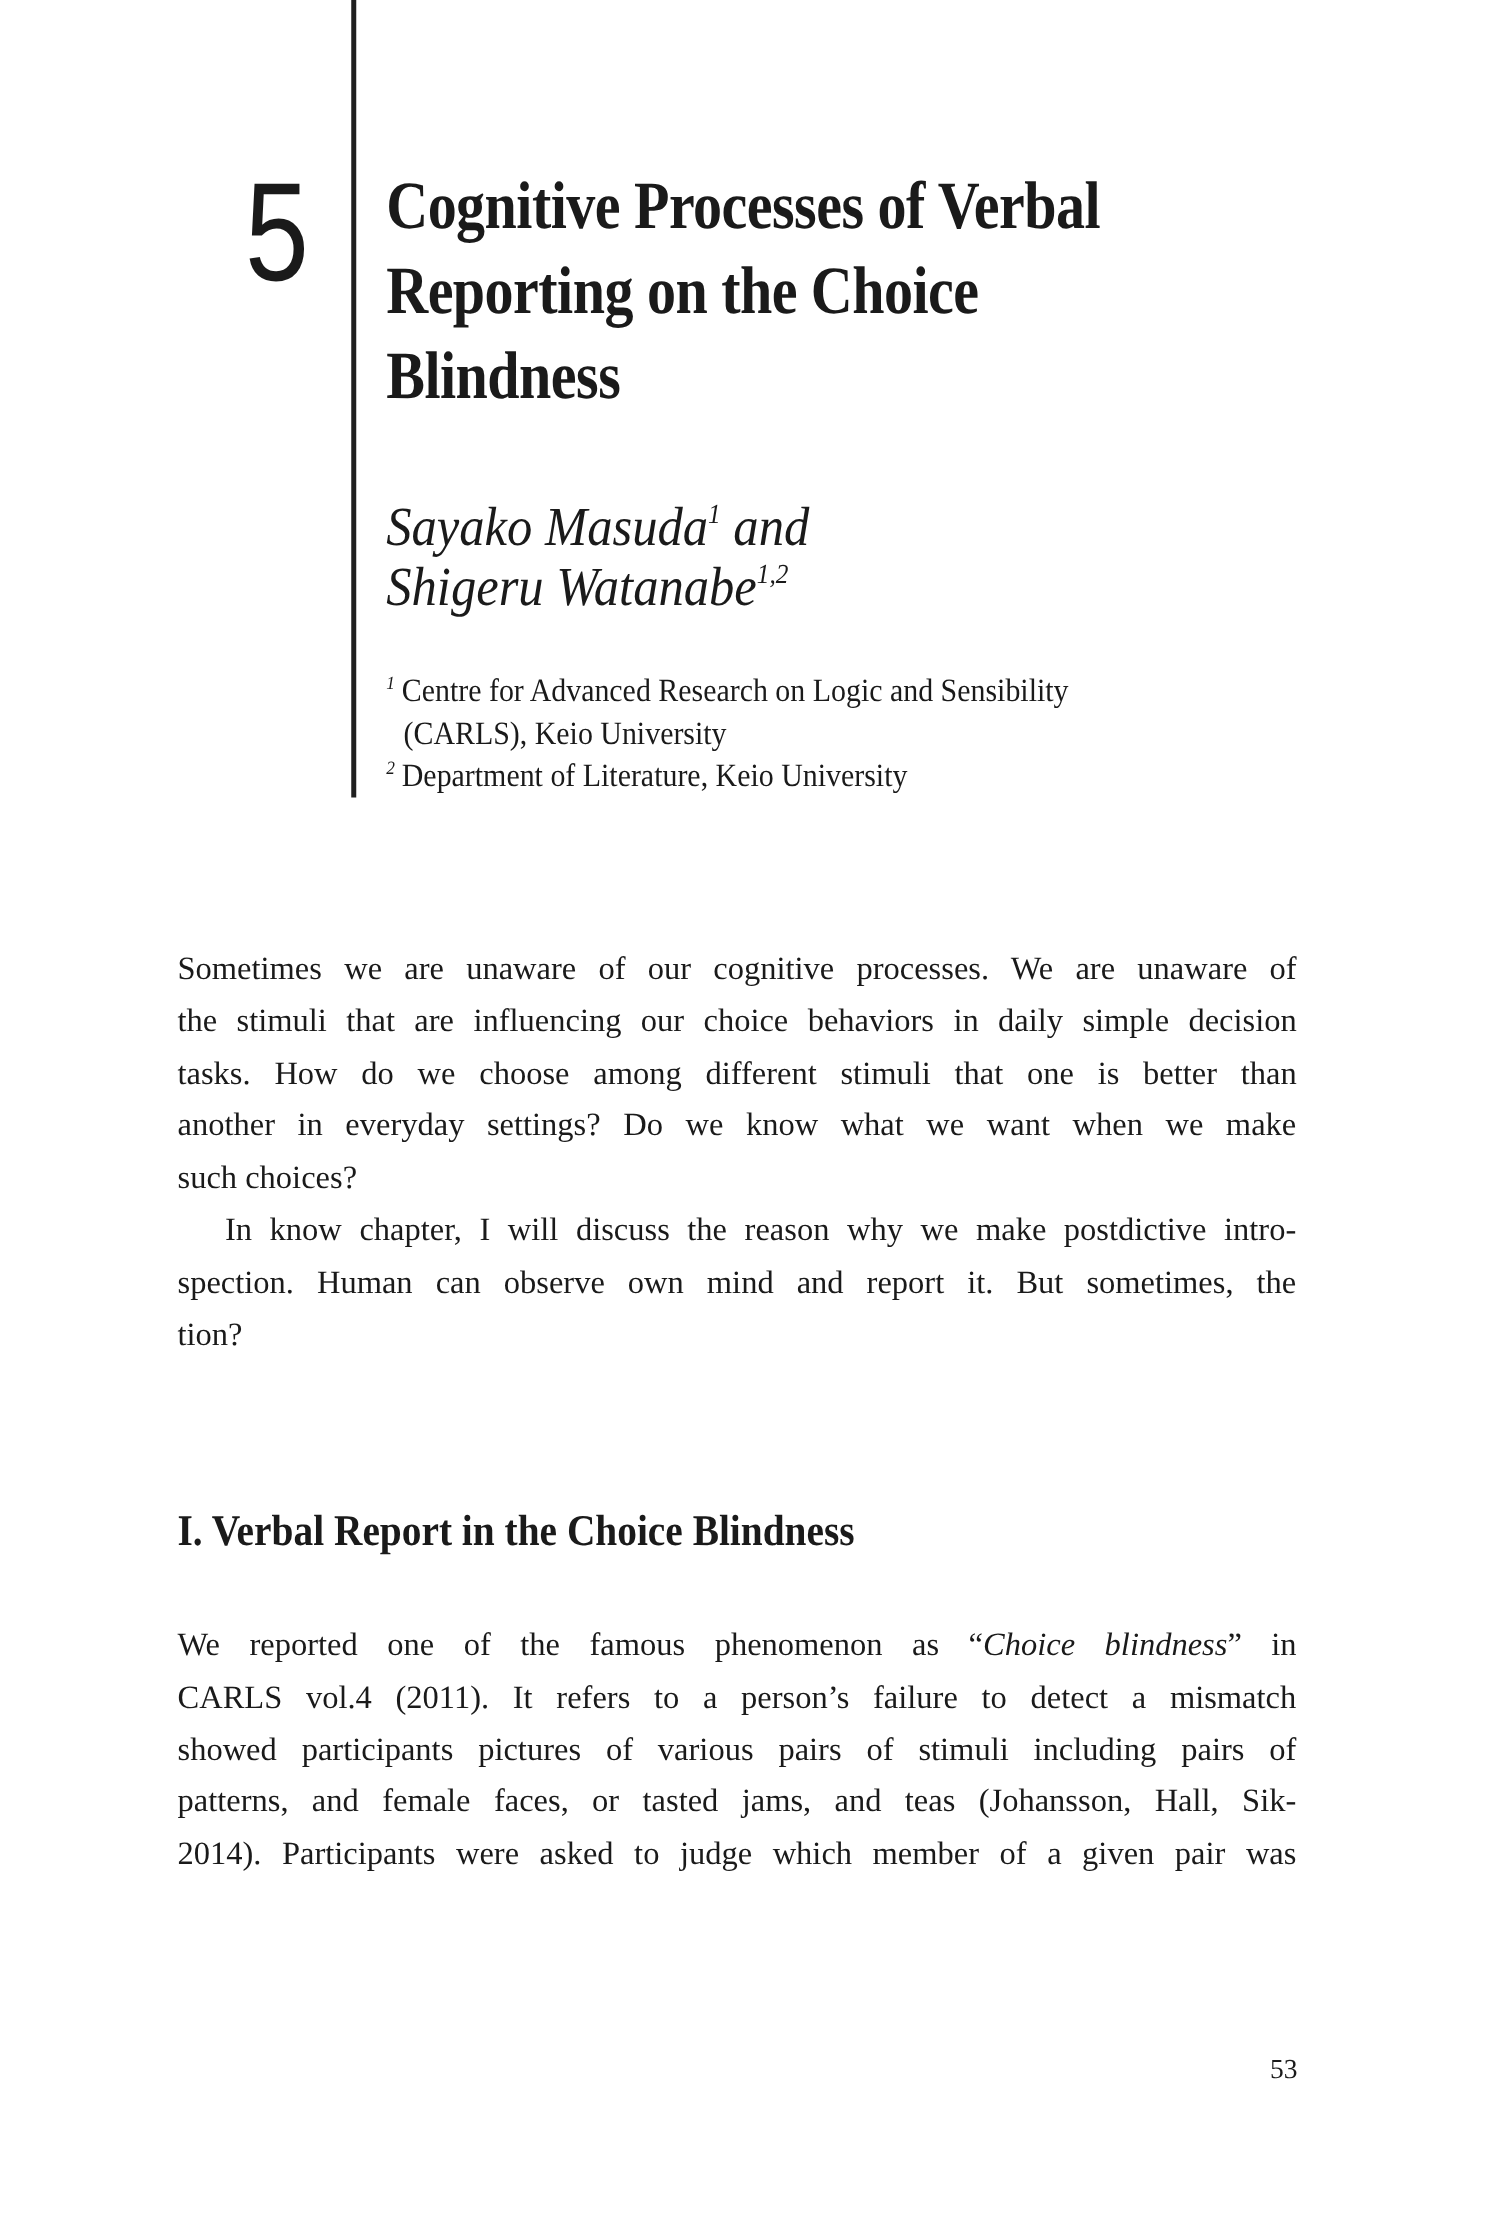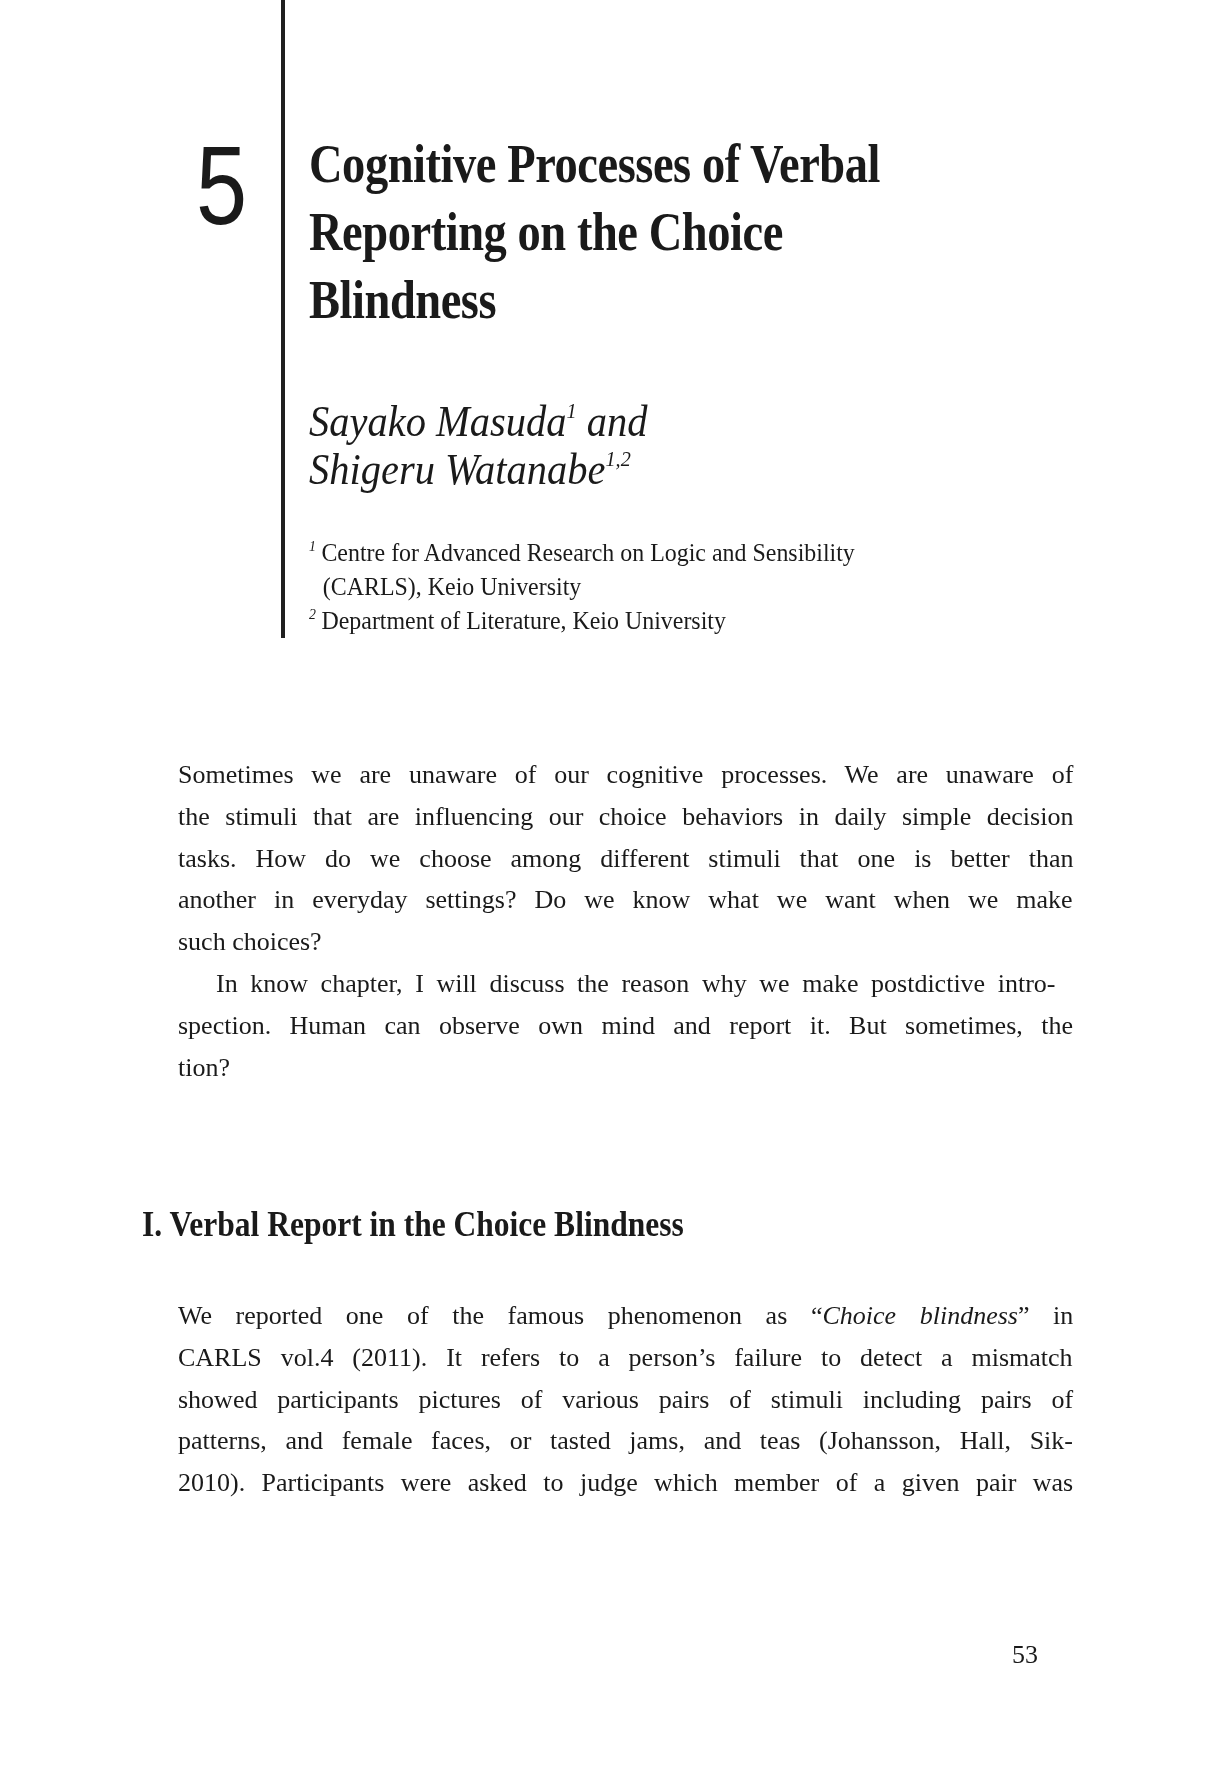--- a/index.html
+++ b/index.html
@@ -38,37 +38,37 @@
   }
   .affils .aff { display: block; white-space: nowrap; }
   .affils .aff.cont { padding-left: 15px; }
   .affils sup { font-style: italic; font-size: 15px; vertical-align: 10px; line-height: 0; margin-right: 6px; }
 
   .body-text {
     position: absolute; left: 142px; width: 895px;
     font-family: "Liberation Serif", serif; font-size: 26px; line-height: 41.8px;
     text-align: justify; margin: 0;
   }
-  .body-text .ln { display: block; text-align: justify; text-align-last: justify; white-space: nowrap; margin-left: 36px; }
+  .body-text .ln { display: block; text-align: justify; text-align-last: justify; white-space: nowrap; }
   .body-text .ln.last { text-align-last: left; }
   .body-text .ln.indent { text-indent: 38px; }
 
   .p1 { top: 754px; }
   .p2 { top: 963px; }
   .p3 { top: 1295px; }
 
   .section-heading {
     position: absolute; left: 142px; top: 1203px; margin: 0;
     font-family: "Liberation Serif", serif; font-weight: bold; font-size: 35px; line-height: 44px;
     transform: scaleX(0.9); transform-origin: left top; white-space: nowrap;
   }
 
   .page-number {
     position: absolute; left: 1008px; top: 1642px; width: 30px;
-    font-family: "Liberation Serif", serif; font-size: 26px; line-height: 26px; text-align: right;
+    font-family: "Liberation Serif", serif; font-size: 22px; line-height: 26px; text-align: right;
   }
 </style>
 </head>
 <body>
 
 <div class="page">
 
   <div class="vrule"></div>
 
   <div class="chapter-num">5</div>
@@ -104,18 +104,18 @@
     <span class="ln last">tion?</span>
   </p>
 
   <h2 class="section-heading">I. Verbal Report in the Choice Blindness</h2>
 
   <p class="body-text p3">
     <span class="ln" style="display: block; white-space: nowrap; word-spacing: 17.1px;"><span>We reported one of the famous phenomenon as “</span><em>Choice blindness</em><span>” in</span></span>
     <span class="ln" style="display: block; white-space: nowrap; word-spacing: 12.4167px;">CARLS vol.4 (2011). It refers to a person’s failure to detect a mismatch</span>
     <span class="ln" style="display: block; white-space: nowrap; word-spacing: 13.4px;">showed participants pictures of various pairs of stimuli including pairs of</span>
     <span class="ln" style="display: block; white-space: nowrap; word-spacing: 12.1818px;">patterns, and female faces, or tasted jams, and teas (Johansson, Hall, Sik-</span>
-    <span class="ln" style="display: block; white-space: nowrap; word-spacing: 9.91667px;">2010). Participants were asked to judge which member of a given pair was</span>
+    <span class="ln" style="display: block; white-space: nowrap; word-spacing: 9.91667px;">2014). Participants were asked to judge which member of a given pair was</span>
   </p>
 
   <div class="page-number">53</div>
 
 </div>
 
 </body></html>

